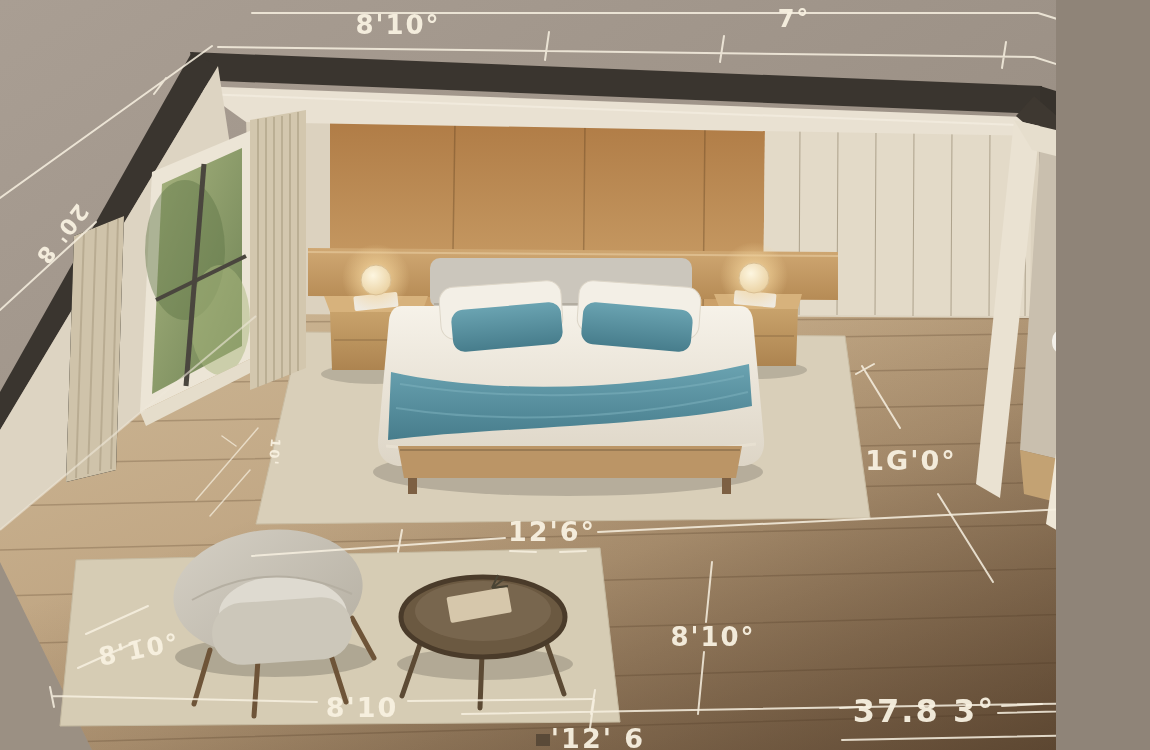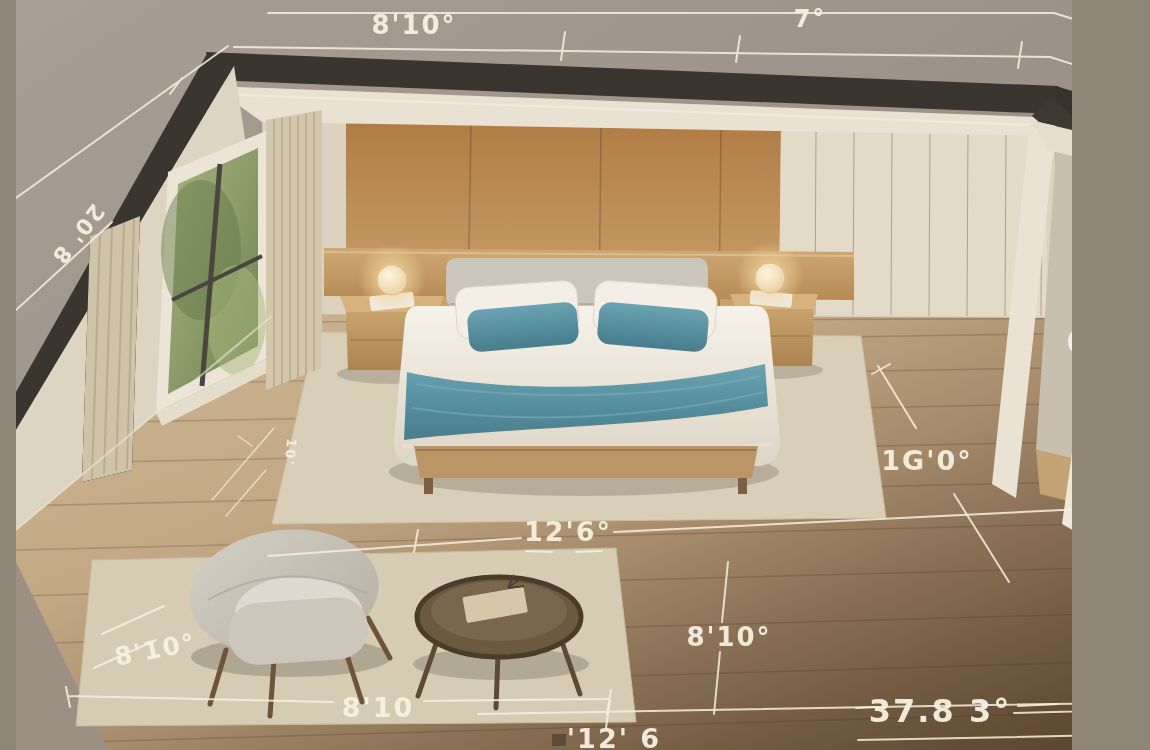--- a/index.html
+++ b/index.html
@@ -1,17 +1,17 @@
 <!DOCTYPE html>
 <html><head>
 <meta charset="utf-8">
 <style>
   html,body{margin:0;padding:0;background:#8f8478;}
   .stage{position:relative;width:1056px;height:750px;overflow:hidden;
-         font-family:"DejaVu Sans",sans-serif;padding-left:16px;}
+         font-family:"DejaVu Sans",sans-serif;}
   svg{display:block}
   .dim-label{fill:#f8f1e1;font-family:"DejaVu Sans",sans-serif;font-weight:600;
              letter-spacing:2px;opacity:.95;}
   .dim-line{stroke:#f7f0e0;stroke-width:2;fill:none;stroke-linecap:round;opacity:.85;}
   .seam{stroke:rgba(90,60,30,.35);stroke-width:1.5;}
   .closet-seam{stroke:rgba(120,105,80,.5);stroke-width:1;}
   .plank{stroke:rgba(86,62,40,.26);stroke-width:1.5;fill:none;}
   .leg{stroke:#6e5438;stroke-width:5;stroke-linecap:round;}
   .tleg{stroke:#5c4a34;stroke-width:5;stroke-linecap:round;}
 </style>

